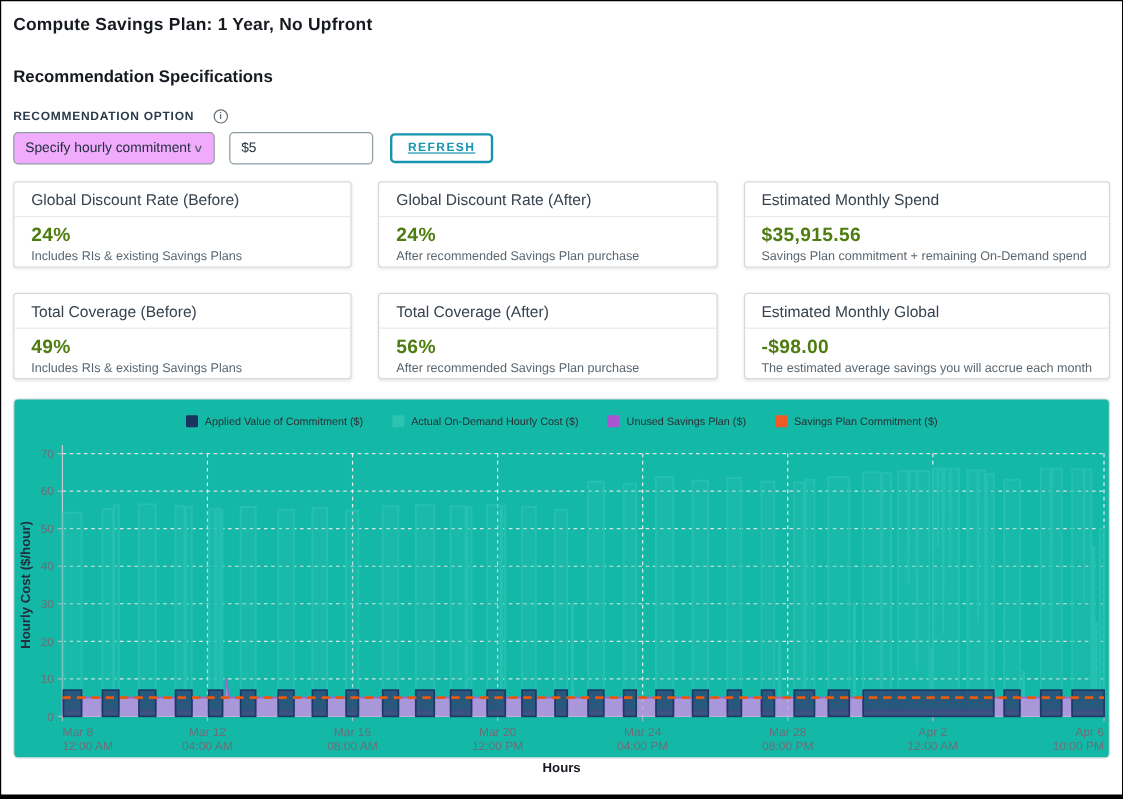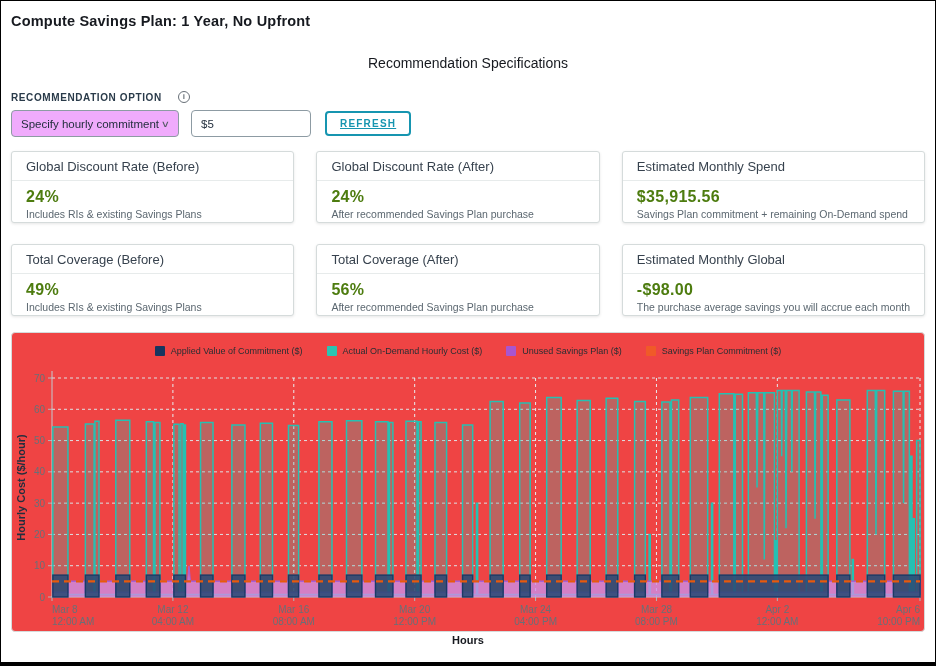--- a/index.html
+++ b/index.html
@@ -1,35 +1,35 @@
 <!DOCTYPE html>
 <html><head>
 <meta charset="utf-8">
 <style>
   * { margin:0; padding:0; box-sizing:border-box; }
   html,body { background:#fff; }
   body { font-family:"Liberation Sans", sans-serif; color:#232f3e; }
   .page { width:936px; height:666px; background:#fff; border:1px solid #000; border-bottom:4px solid #000; padding:10px 10px 0 10px; overflow:hidden; position:relative; }
   .page-title { font-size:14.5px; font-weight:700; color:#16191f; letter-spacing:.2px; padding-top:2px; }
-  .section-title { font-size:14px; font-weight:400; color:#16191f; margin-top:26px;text-align:center; }
+  .section-title { font-size:14px; font-weight:700; color:#16191f; margin-top:26px; }
   .opt-label-row { margin-top:20px; display:flex; align-items:center; gap:16px; }
   .opt-label { font-size:10px; font-weight:700; letter-spacing:.6px; color:#2a3b4a; text-transform:uppercase; }
   .info-icon { width:12px; height:12px; border:1px solid #687078; border-radius:50%; color:#687078; font-size:8px; line-height:10px; text-align:center; font-weight:700; display:inline-block; cursor:pointer; }
   .controls { margin-top:7px; display:flex; align-items:center; gap:12px; }
   .select { width:168px; height:27px; border:1px solid #8d9ba3; border-radius:4px; background:#f0abfc; display:flex; align-items:center; justify-content:space-between; padding:0 9px; font-size:11.5px; color:#232f3e; cursor:pointer; }
   .chev { font-size:9px; color:#545b64; transform:scaleX(1.4); }
   .text-input { width:120px; height:27px; border:1px solid #8d9ba3; border-radius:4px; padding:0 9px; font-size:11.5px; color:#232f3e; font-family:"Liberation Sans",sans-serif; }
   .refresh-btn { height:25px; padding:0 13px; border:2px solid #1695b0; border-radius:4px; background:#fff; color:#1695b0; font-size:10px; font-weight:700; letter-spacing:1.2px; cursor:pointer; font-family:"Liberation Sans",sans-serif; margin-left:2px;text-decoration:underline; }
   .cards { margin-top:14px; display:grid; grid-template-columns:repeat(3,1fr); column-gap:22px; row-gap:21px; }
   .card { background:#fff; border:1px solid #d5dbdb; border-radius:3px; box-shadow:0 1px 3px rgba(0,0,0,.10); height:72px; }
   .card-h { padding:7px 14px 6px; border-bottom:1px solid #e7ebeb; font-size:13px; color:#37424e; }
   .card-b { padding:7px 14px; }
   .card-v { font-size:16px; font-weight:700; color:#4d7c0f; letter-spacing:.3px; }
   .card-d { font-size:10.5px; color:#5b6770; margin-top:2px; white-space:nowrap; }
-  .chart-panel { margin-top:16px; border:1px solid #d5dbdb; border-radius:4px; height:300px; background:#ef4444; }
+  .chart-panel { margin-top:16px; border:1px solid #d5dbdb; border-radius:4px; height:300px; background:#14b8a6; }
   .legend { display:flex; justify-content:center; gap:24px; padding-top:9px; height:26px; }
   .legend-item { display:flex; align-items:center; gap:6px; cursor:pointer; }
   .legend-item .sq { width:10px; height:10px; border-radius:1px; display:inline-block; }
   .legend-item .lbl { font-size:9px; color:#2a2e33; }
   .chart-svg { display:block; }
   .tick { font-size:10px; fill:#687078; }
   .axis-label { font-size:11px; font-weight:700; fill:#232f3e; }
   .chart-footer { position:relative; height:24px; margin-top:2px; }
   .hours-label { position:absolute; left:0; right:0; top:0; text-align:center; font-size:11px; font-weight:700; color:#16191f; }
 </style>
@@ -88,21 +88,21 @@
       <div class="card-h">Total Coverage (After)</div>
       <div class="card-b">
         <div class="card-v">56%</div>
         <div class="card-d">After recommended Savings Plan purchase</div>
       </div>
     </div>
     <div class="card">
       <div class="card-h">Estimated Monthly Global</div>
       <div class="card-b">
         <div class="card-v">-$98.00</div>
-        <div class="card-d">The purchase average savings you will accrue each month</div>
+        <div class="card-d">The estimated average savings you will accrue each month</div>
       </div>
     </div>
   </div>
 
   <div class="chart-panel">
     <div class="legend">
       <div class="legend-item">
         <span class="sq" style="background: rgb(23, 53, 95);"></span>
         <span class="lbl">Applied Value of Commitment ($)</span>
       </div>

